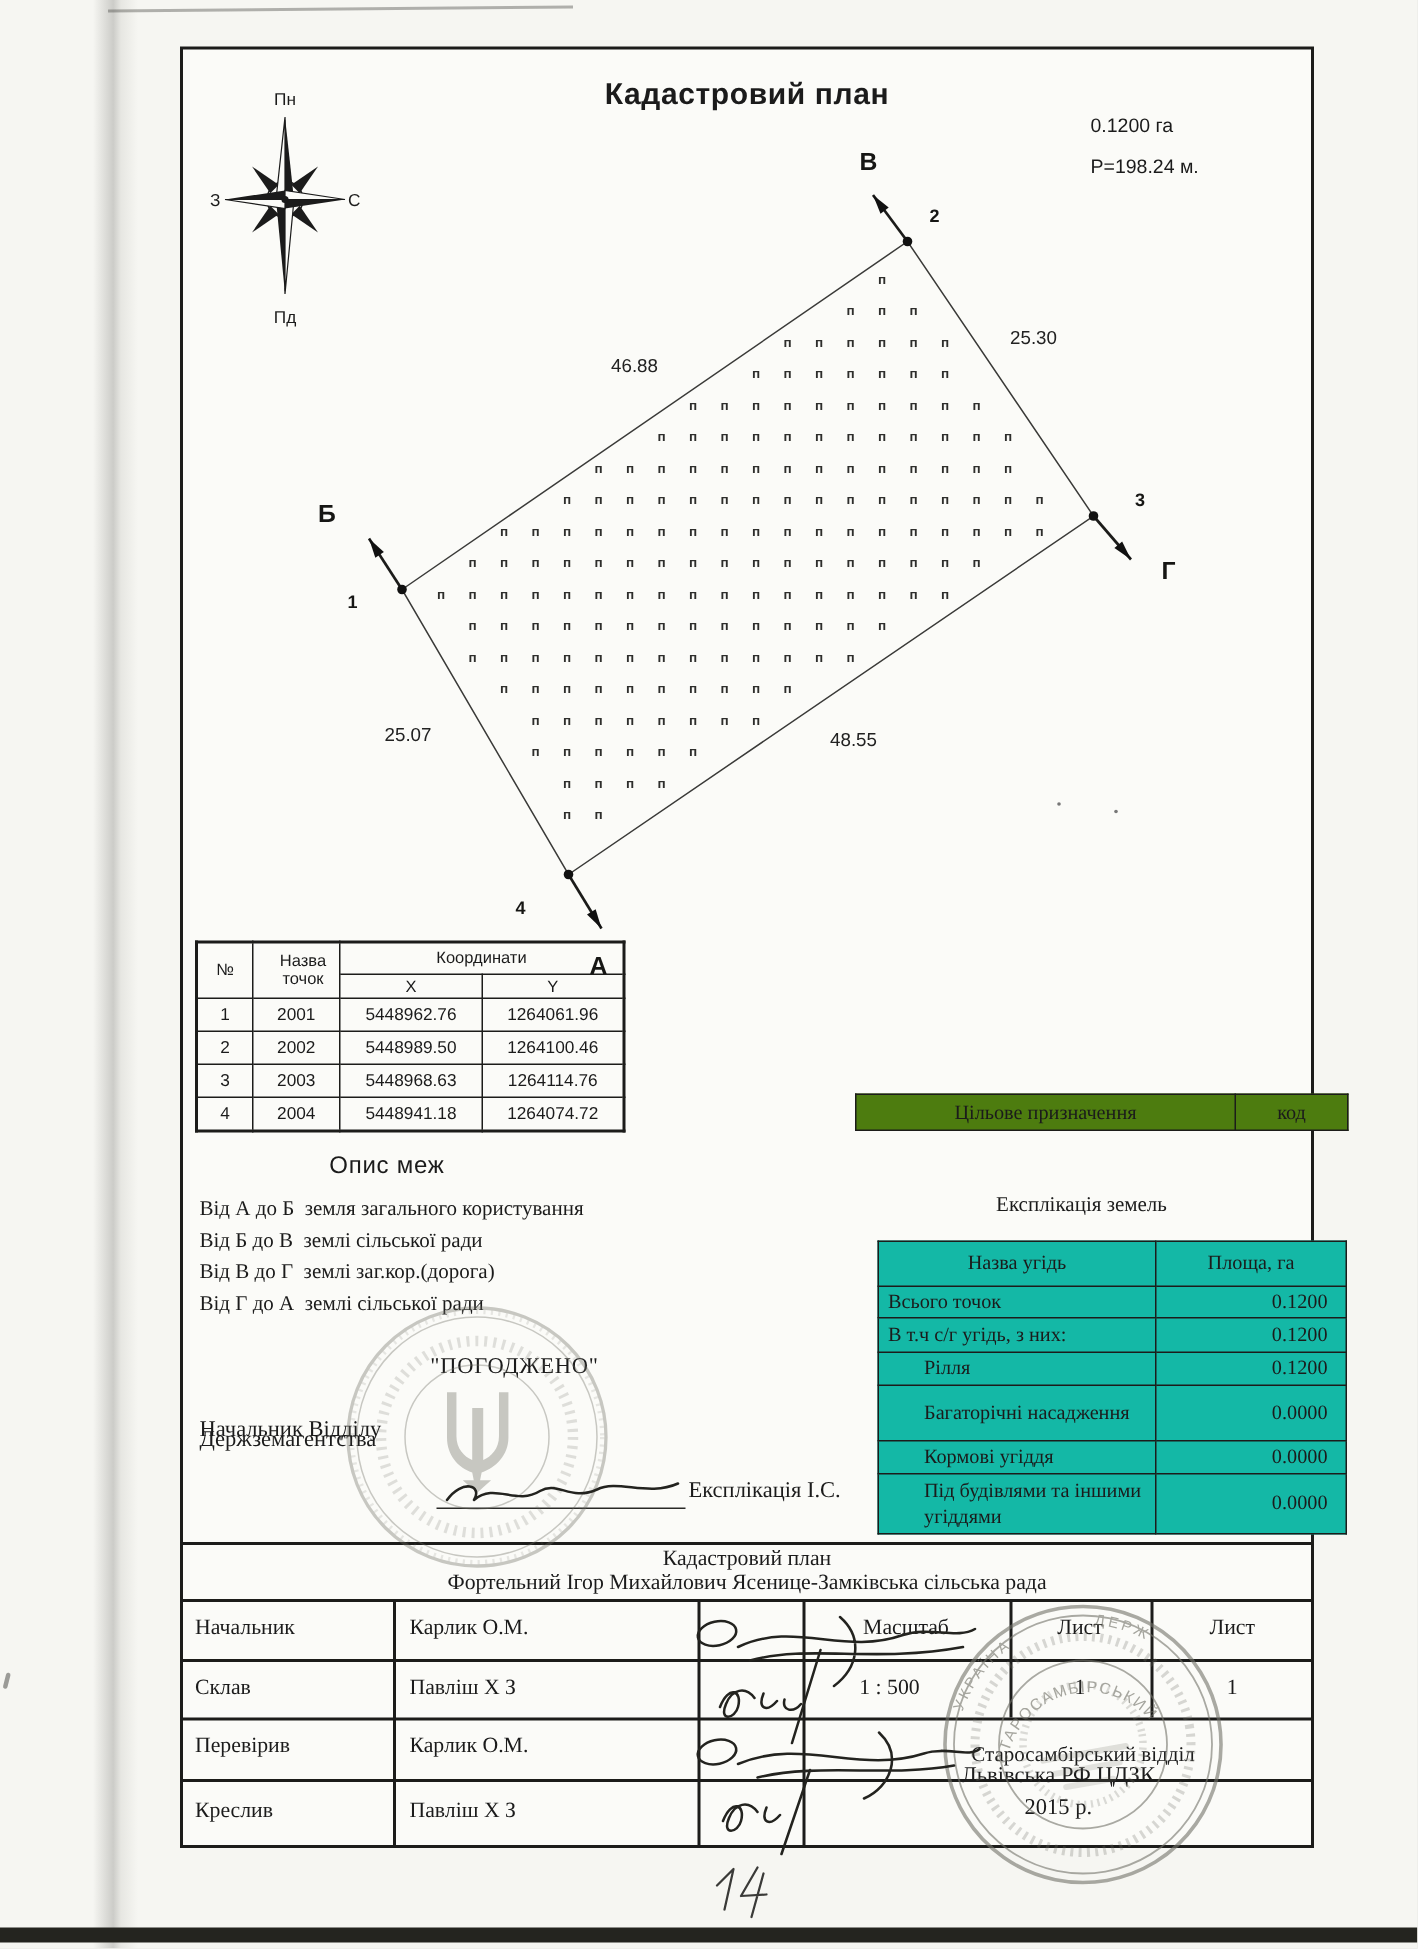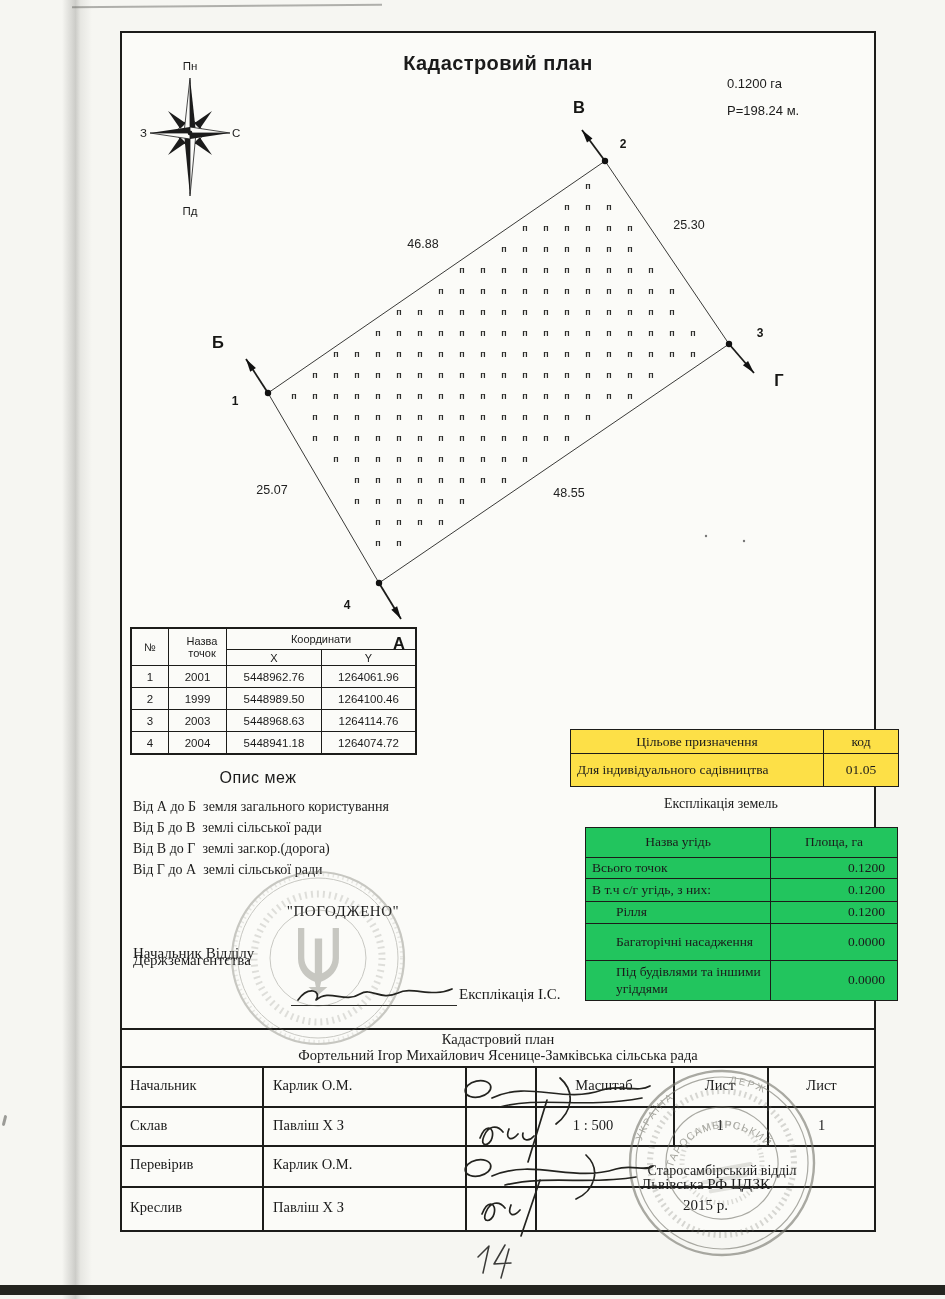--- a/index.html
+++ b/index.html
@@ -14,23 +14,23 @@
   
   #coord-table{position:absolute;left:130px;top:627px;border-collapse:collapse;font:11px "Liberation Sans",sans-serif;background:#fbfbf8;}
   #coord-table th,#coord-table td{border:1.4px solid #1c1c1a;text-align:center;padding:0 3px;font-weight:400;}
   #coord-table{border:2.2px solid #1c1c1a;}
   #coord-table .h-name{white-space:pre-line;line-height:1.1;padding-left:12px;}
   #coord-table td{font-size:11.5px;height:21px;}
   
   .opys-h{position:absolute;left:168px;top:769px;width:180px;text-align:center;font:16px "Liberation Sans",sans-serif;letter-spacing:.5px;}
   .opys-line{position:absolute;left:133px;font:14px "Liberation Serif",serif;white-space:pre;}
   
-  #purpose-table{position:absolute;left:570px;top:729px;border-collapse:collapse;font:13.5px "Liberation Serif",serif;background:#fde047;border:1.6px solid #1c1c1a;}
+  #purpose-table{position:absolute;left:570px;top:729px;border-collapse:collapse;font:13.5px "Liberation Serif",serif;background:#4d7c0f;border:1.6px solid #1c1c1a;}
   #purpose-table td{border:1.3px solid #1c1c1a;padding:0 6px;}
-  #expl-table{position:absolute;left:585px;top:827px;border-collapse:collapse;font:13.5px "Liberation Serif",serif;background:#22c55e;border:1.6px solid #1c1c1a;}
+  #expl-table{position:absolute;left:585px;top:827px;border-collapse:collapse;font:13.5px "Liberation Serif",serif;background:#14b8a6;border:1.6px solid #1c1c1a;}
   #expl-table td,#expl-table th{border:1.3px solid #1c1c1a;padding:0 6px;font-weight:400;line-height:1.25;}
   #expl-table .num{text-align:right;padding-right:12px;}
   #expl-table .indent{padding-left:30px;}
   .expl-title{position:absolute;left:570px;top:796px;width:302px;text-align:center;font:14px "Liberation Serif",serif;}
   .approve-word{position:absolute;left:243px;top:903px;width:200px;text-align:center;font:15px "Liberation Serif",serif;letter-spacing:.5px;}
   .approve-l1{position:absolute;left:133px;top:945px;font:15px "Liberation Serif",serif;}
   .approve-l2{position:absolute;left:133px;top:952px;font:15px "Liberation Serif",serif;}
   .approve-signer{position:absolute;left:459px;top:986px;font:15px "Liberation Serif",serif;}
   .sig-underline{position:absolute;left:291px;top:1005px;width:166px;height:1px;background:#2a2a27;}
   
@@ -71,21 +71,21 @@
       <th style="width:87px">Y</th>
     </tr>
     <tr>
       <td>1</td>
       <td>2001</td>
       <td>5448962.76</td>
       <td>1264061.96</td>
     </tr>
     <tr>
       <td>2</td>
-      <td>1999</td>
+      <td>2002</td>
       <td>5448989.50</td>
       <td>1264100.46</td>
     </tr>
     <tr>
       <td>3</td>
       <td>2003</td>
       <td>5448968.63</td>
       <td>1264114.76</td>
     </tr>
     <tr>
@@ -102,24 +102,20 @@
   <div class="opys-line" style="top:820px">Від Б до В  землі сільської ради</div>
   <div class="opys-line" style="top:841px">Від В до Г  землі заг.кор.(дорога)</div>
   <div class="opys-line" style="top:862px">Від Г до А  землі сільської ради</div>
 
   <table id="purpose-table">
     <tbody>
         <tr>
       <td style="width:240px;height:23px;text-align:center">Цільове призначення</td>
       <td style="width:62px;text-align:center">код</td>
     </tr>
-    <tr>
-      <td style="height:32px">Для індивідуального садівництва</td>
-      <td style="text-align:center">01.05</td>
-    </tr>
   </tbody>
     </table>
 
   <div class="expl-title">Експлікація земель</div>
 
   <table id="expl-table">
     <tbody>
         <tr>
       <th style="width:172px;height:29px;text-align:center">Назва угідь</th>
       <th style="width:114px;text-align:center">Площа, га</th>
@@ -131,20 +127,24 @@
     <tr>
       <td style="height:22px">В т.ч с/г угідь, з них:</td>
       <td class="num">0.1200</td>
     </tr>
     <tr>
       <td style="height:21px" class="indent">Рілля</td>
       <td class="num">0.1200</td>
     </tr>
     <tr>
       <td style="height:36px" class="indent">Багаторічні насадження</td>
+      <td class="num">0.0000</td>
+    </tr>
+    <tr>
+      <td style="height:21px" class="indent">Кормові угіддя</td>
       <td class="num">0.0000</td>
     </tr>
     <tr>
       <td style="height:39px" class="indent">Під будівлями та іншими угіддями</td>
       <td class="num">0.0000</td>
     </tr>
   </tbody>
     </table>
 
   <div class="approve-word">"ПОГОДЖЕНО"</div>

